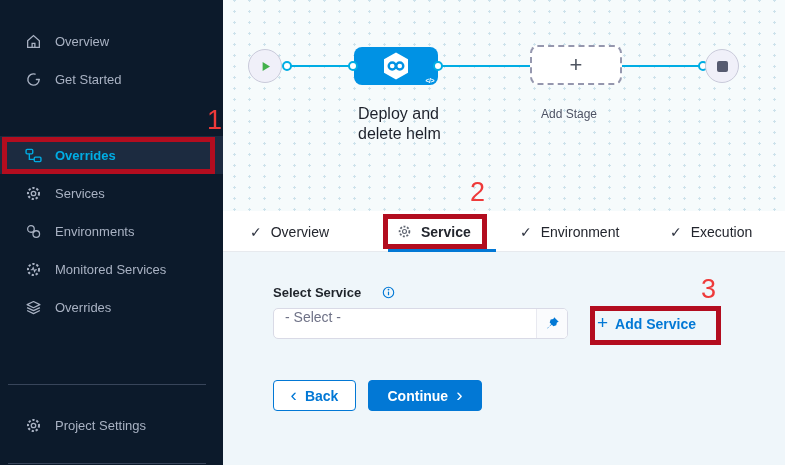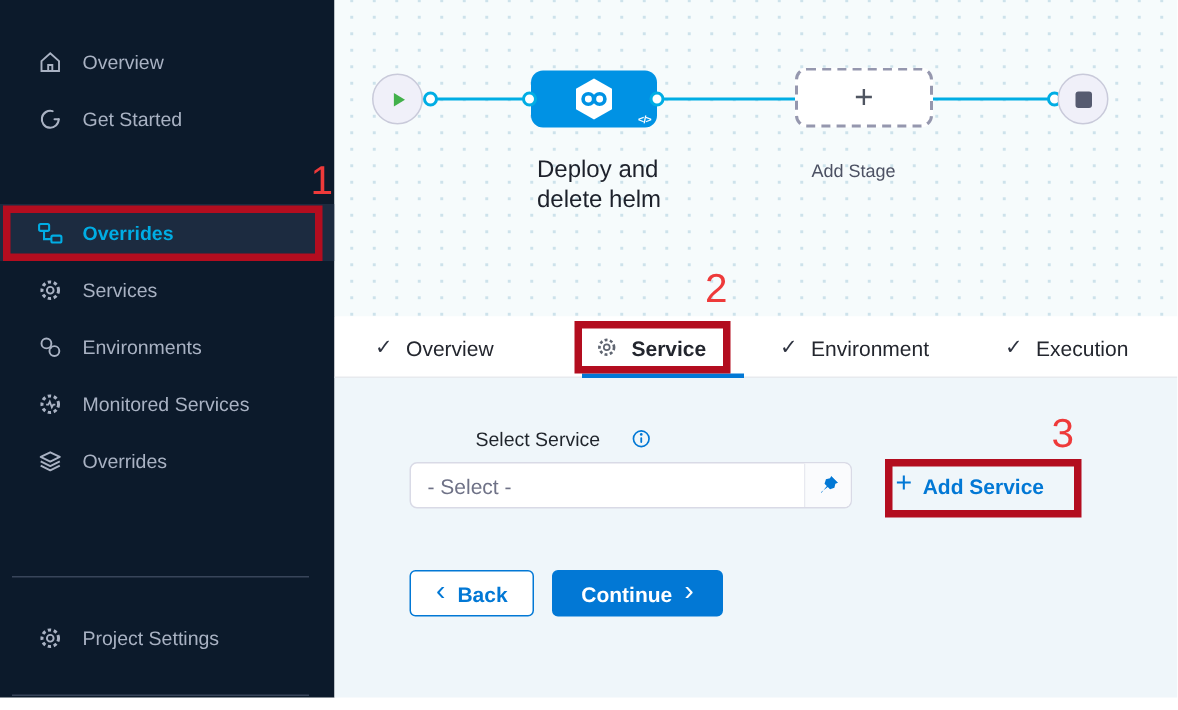--- a/index.html
+++ b/index.html
@@ -29,22 +29,22 @@
 
   
   .tabbar { position:absolute; left:223px; top:211px; width:562px; height:41px; background:#fff; border-bottom:1px solid #e7eaee; }
   .tab { position:absolute; top:0; height:41px; display:flex; align-items:center; gap:9px; font-size:14px; color:#23262e; cursor:pointer; }
   .tab .tick { font-size:14px; color:#2e3340; font-weight:700; }
   .tab.active { font-weight:700; }
   .tab-underline { position:absolute; left:165px; bottom:-1px; width:108px; height:3px; background:#0278d5; }
 
   
   .content { position:absolute; left:223px; top:252px; width:562px; height:221px; background:#eff6fa; }
-  .field-label { position:absolute; left:50px; top:33px; display:flex; align-items:center; gap:21px; font-size:13px; font-weight:400; color:#1f242b;margin-left:44px; }
-  .select-box { position:absolute; left:50px; top:56px; width:295px; height:31px; background:#fff; border:1px solid #d9dae6; border-radius:5px; display:flex; align-items:center; cursor:pointer; }
+  .field-label { position:absolute; left:50px; top:33px; display:flex; align-items:center; gap:21px; font-size:13px; font-weight:700; color:#1f242b; }
+  .select-box { position:absolute; left:50px; top:56px; width:295px; height:31px; background:#fff; border:1px solid #d9dae6; border-radius:5px; display:flex; align-items:flex-start; cursor:pointer; }
   .select-box .ph { flex:1; padding-left:11px; font-size:14px; color:#6f7287; }
   .select-box .pin-cell { width:31px; height:29px; border-left:1px solid #e8e9f0; background:#fafbfd; border-radius:0 4px 4px 0; display:flex; align-items:center; justify-content:center; cursor:pointer; }
   .add-service { position:absolute; left:374px; top:59px; height:26px; display:flex; align-items:center; gap:7px; color:#0278d5; font-size:14px; font-weight:700; cursor:pointer; }
   .add-service .plus { font-size:19px; font-weight:400; margin-top:-2px; }
   .btn { position:absolute; top:128px; height:31px; border-radius:4px; font-size:14px; font-weight:700; display:flex; align-items:center; justify-content:center; gap:8px; cursor:pointer; }
   .btn .chev { font-size:19px; font-weight:400; margin-top:-2px; }
   .btn-back { left:50px; width:83px; background:#fff; border:1px solid #0278d5; color:#0278d5; }
   .btn-continue { left:145px; width:114px; background:#0278d5; border:1px solid #0278d5; color:#fff; }
 
   

